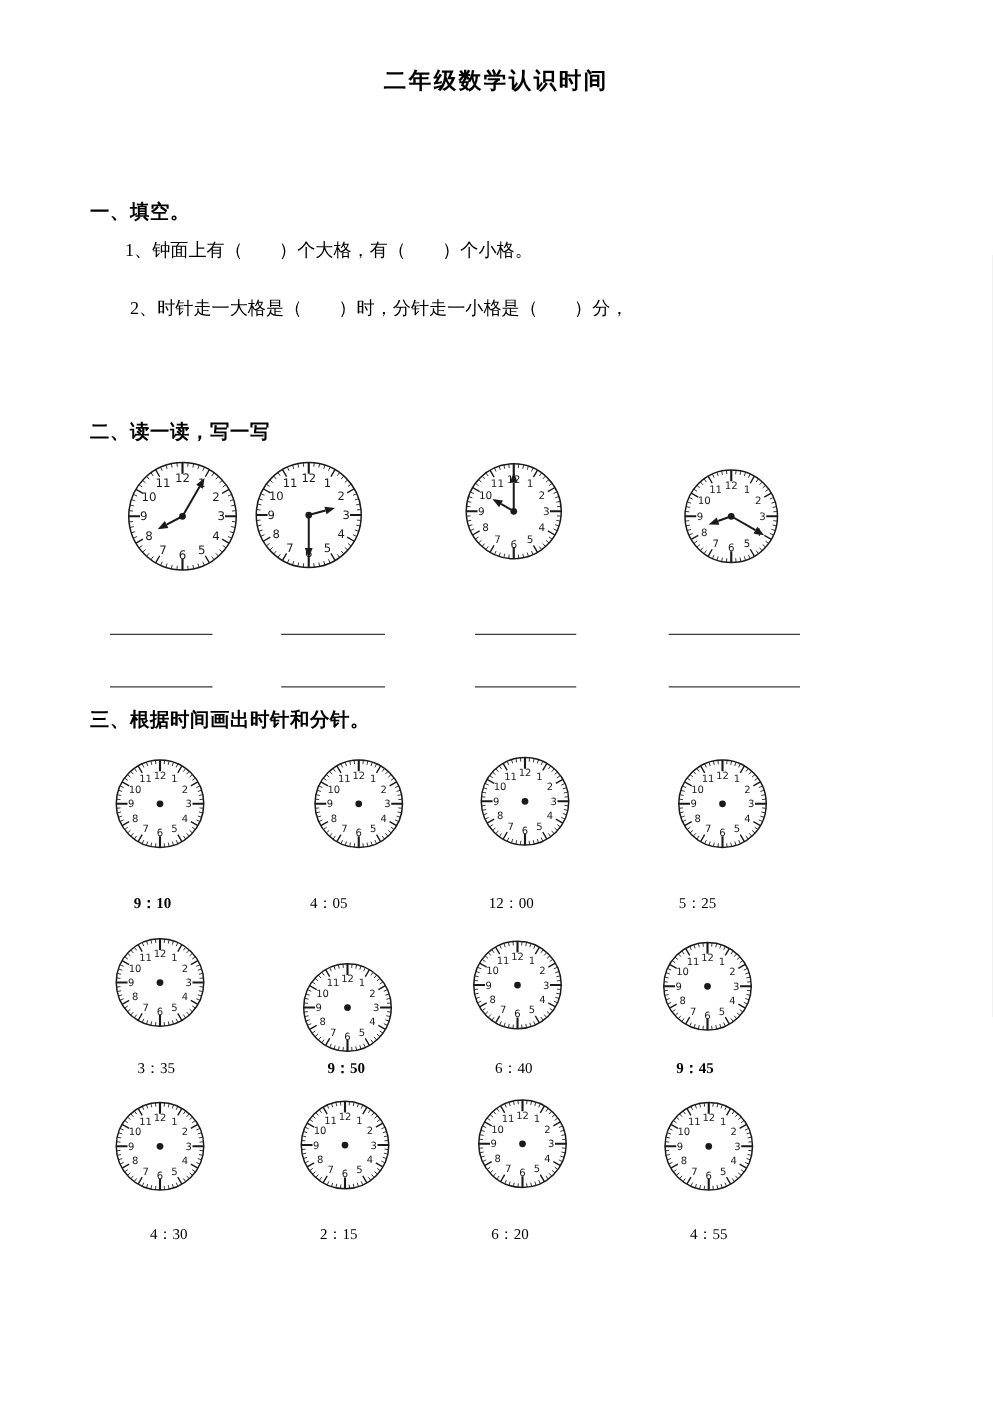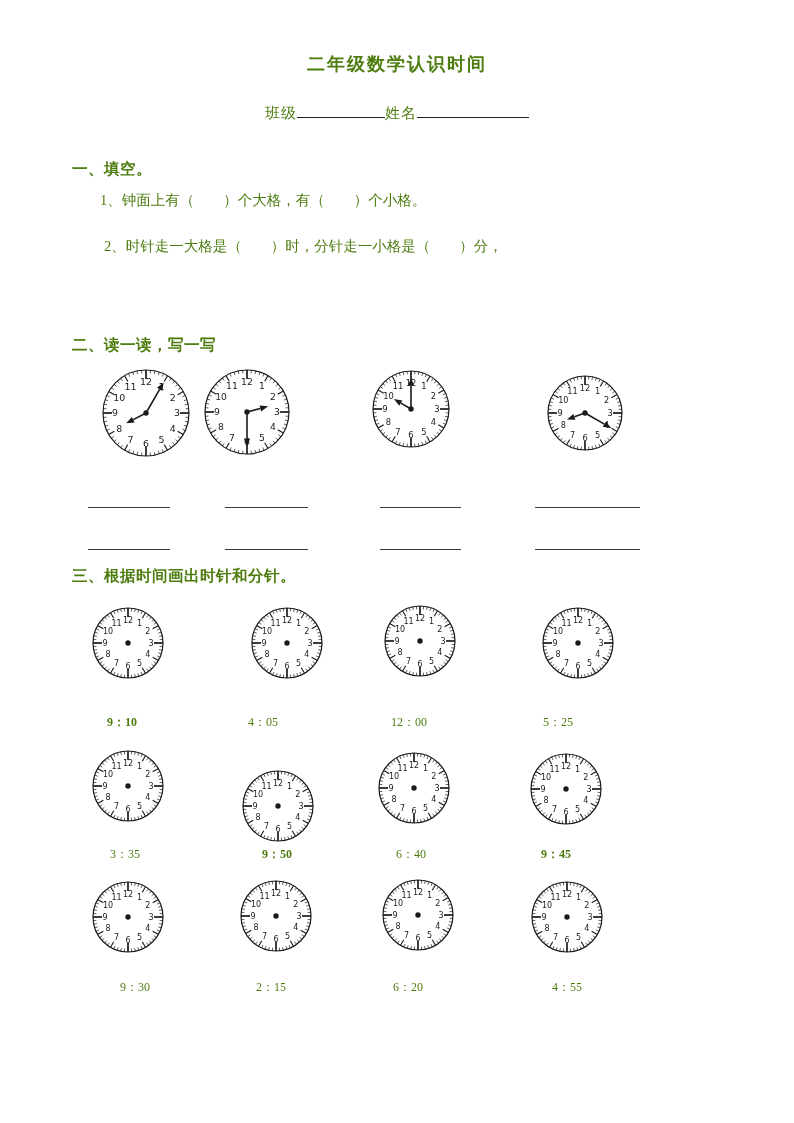--- a/index.html
+++ b/index.html
@@ -1,18 +1,18 @@
 <!DOCTYPE html>
 <html><head>
 <meta charset="utf-8">
 <style>
   html,body{margin:0;padding:0;background:#e8e8e8;}
   .page{
     position:relative;width:794px;height:1123px;margin:0 auto;background:#ffffff;
-    font-family:"Liberation Serif","DejaVu Serif",serif;color:#4d7c0f;overflow:hidden;
+    font-family:"Liberation Serif","DejaVu Serif",serif;color:#000000;overflow:hidden;
   }
   .title{
     position:absolute;top:52px;left:0;width:100%;text-align:center;
     font-size:18px;font-weight:bold;letter-spacing:2px;
   }
   .nameline{position:absolute;top:103px;left:0;width:100%;text-align:center;font-size:15px;letter-spacing:1px;}
   .blank{display:inline-block;border-bottom:1.4px solid #222;height:14px;vertical-align:baseline;}
   .w1{width:88px}.w2{width:112px}
   .h{position:absolute;left:72px;font-weight:bold;font-size:15.5px;letter-spacing:.5px;white-space:nowrap;margin-top:12px;}
   .q{position:absolute;font-size:14.5px;white-space:nowrap;text-align:center;}
@@ -21,21 +21,20 @@
   .time{position:absolute;font-size:12px;transform:translateX(-50%);white-space:nowrap;}
   .bold{font-weight:bold;}
 </style>
 </head>
 <body>
 
 <div class="page">
 
   <div class="title">二年级数学认识时间</div>
 
-  <div class="nameline"><span>班级</span><span class="blank w1"></span><span>姓名</span><span class="blank w2"></span></div>
 
   <div class="h" style="top:147px">一、填空。</div>
   <div class="q" style="top:191px;left:100px">1、钟面上有（　　）个大格，有（　　）个小格。</div>
   <div class="q" style="top:237px;left:104px">2、时针走一大格是（　　）时，分针走一小格是（　　）分，</div>
 
   <div class="h" style="top:323px">二、读一读，写一写</div>
   <div class="clock" style="left:99px;top:366px"><svg width="94" height="94" viewBox="0 0 94 94" xmlns="http://www.w3.org/2000/svg">
         <circle cx="47" cy="47" r="43" fill="none" stroke="#1a1a1a" stroke-width="1.2"></circle>
         <line x1="47" y1="4" x2="47" y2="13" stroke="#1a1a1a" stroke-width="1.7"></line>
         <line x1="51.4947239205091" y1="4.235558499164249" x2="51.16023283805261" y2="7.418028564342727" stroke="#1a1a1a" stroke-width="0.7"></line>
@@ -1285,19 +1284,19 @@
         <text x="39" y="64.88" font-size="8" text-anchor="middle" fill="#1a1a1a" font-family="'DejaVu Sans',sans-serif">6</text>
         <text x="27.5" y="61.79858428704209" font-size="8" text-anchor="middle" fill="#1a1a1a" font-family="'DejaVu Sans',sans-serif">7</text>
         <text x="19.081415712957916" y="53.38000000000002" font-size="8" text-anchor="middle" fill="#1a1a1a" font-family="'DejaVu Sans',sans-serif">8</text>
         <text x="16" y="41.88000000000001" font-size="8" text-anchor="middle" fill="#1a1a1a" font-family="'DejaVu Sans',sans-serif">9</text>
         <text x="19.081415712957913" y="30.38" font-size="8" text-anchor="middle" fill="#1a1a1a" font-family="'DejaVu Sans',sans-serif">10</text>
         <text x="27.49999999999999" y="21.961415712957916" font-size="8" text-anchor="middle" fill="#1a1a1a" font-family="'DejaVu Sans',sans-serif">11</text>
         <text x="38.99999999999999" y="18.88" font-size="8" text-anchor="middle" fill="#1a1a1a" font-family="'DejaVu Sans',sans-serif">12</text>
         <circle cx="39" cy="39" r="2.7" fill="#1a1a1a"></circle>
       </svg></div>
 
-  <div class="time" style="top:979px;left:135px">9：30</div>
+  <div class="time" style="top:979px;left:135px">4：30</div>
   <div class="time" style="top:979px;left:271px">2：15</div>
   <div class="time" style="top:979px;left:408px">6：20</div>
   <div class="time" style="top:979px;left:567px">4：55</div>
 
 
 </div>
 
 </body></html>

